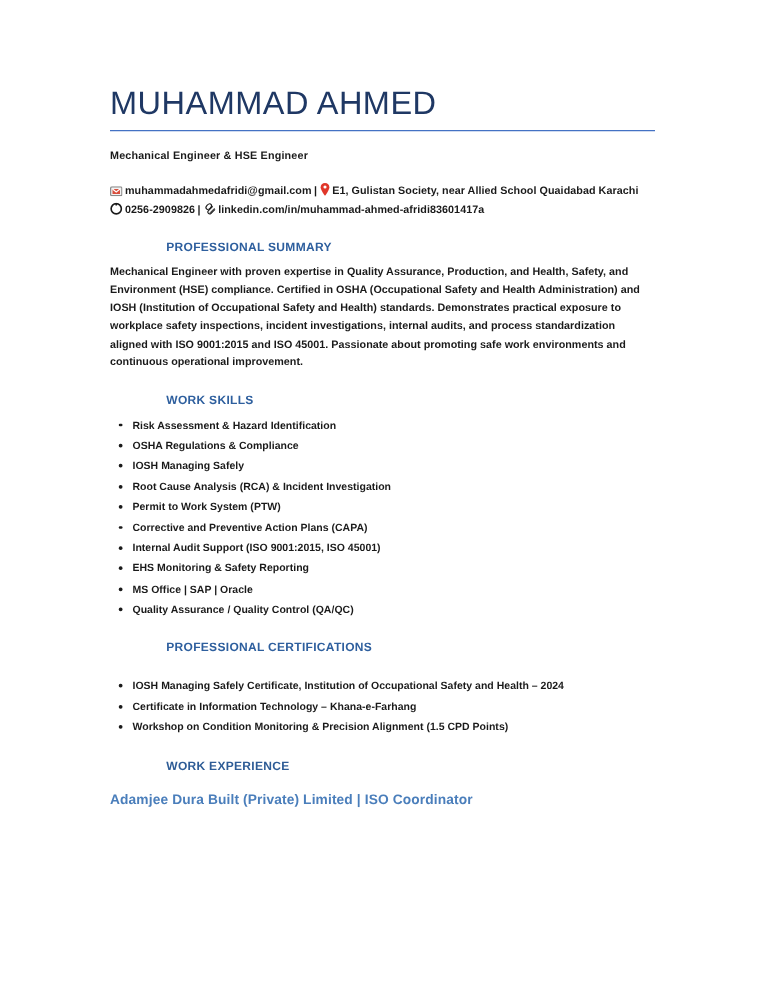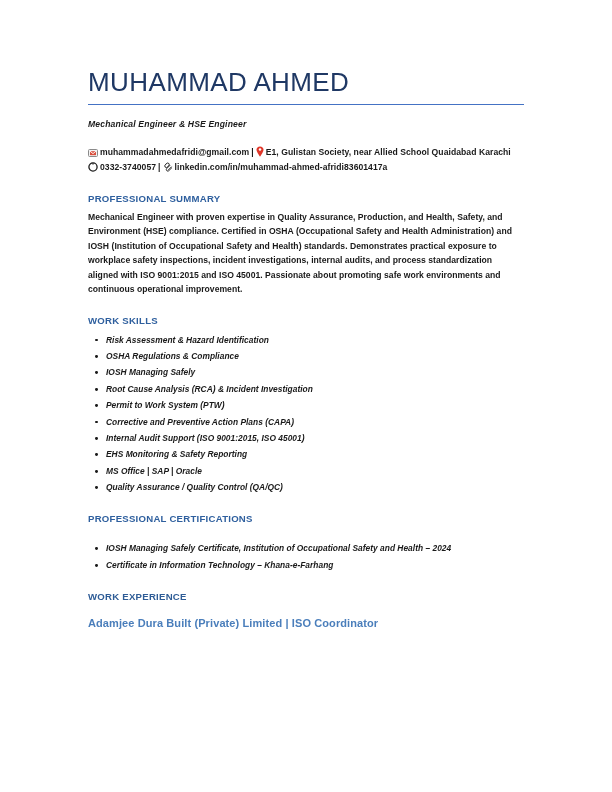--- a/index.html
+++ b/index.html
@@ -41,21 +41,20 @@
     height: 0;
     border-top: 1.3px solid #4472c4;
     width: 436px;
   }
   .subtitle {
     margin-top: 14px;
     font-size: 8.6px;
     font-weight: 700;
     color: #1a1a1a;
     letter-spacing: 0.15px;
-    font-style: italic;
   }
 
   .contact {
     margin-top: 16px;
     font-size: 8.6px;
     font-weight: 700;
     color: #1a1a1a;
     line-height: 1.75;
     letter-spacing: 0.05px;
     max-width: 440px;
@@ -72,37 +71,37 @@
   .icon svg { display: block; }
 
   
   .section { margin-top: 18px; }
   .section-title {
     font-size: 9.6px;
     font-weight: 700;
     color: #2e5f9e;
     letter-spacing: 0.25px;
     margin-bottom: 6px;
+    margin-left: 45px;
   }
   .section-title.dark { color: #2e5c96; }
 
   .summary {
     font-size: 8.6px;
     font-weight: 700;
     color: #1a1a1a;
     line-height: 1.68;
     letter-spacing: 0.02px;
     max-width: 440px;
   }
 
   ul.bullets {
     list-style: none;
     margin: 0;
     padding: 0;
-    font-style: italic;
   }
   ul.bullets li {
     position: relative;
     padding-left: 18px;
     font-size: 8.4px;
     font-weight: 700;
     color: #1a1a1a;
     line-height: 1.95;
     letter-spacing: 0.02px;
   }
@@ -159,21 +158,21 @@
         <svg width="8" height="11" viewBox="0 0 8 11">
           <path d="M4 0.4 C1.9 0.4 0.5 1.9 0.5 3.7 C0.5 6 4 10.6 4 10.6 C4 10.6 7.5 6 7.5 3.7 C7.5 1.9 6.1 0.4 4 0.4 Z" fill="#e0372a"></path>
           <circle cx="4" cy="3.6" r="1.25" fill="#ffffff"></circle>
         </svg>
       </span><span>E1, Gulistan Society, near Allied School Quaidabad Karachi</span>
       <span class="icon">
         <svg width="10" height="10" viewBox="0 0 10 10">
           <circle cx="5" cy="5" r="4.1" fill="none" stroke="#1a1a1a" stroke-width="1.3"></circle>
           <path d="M5 1.2 L5 2.4" stroke="#1a1a1a" stroke-width="1.3"></path>
         </svg>
-      </span><span>0332-3740057</span><span class="sep">|</span><span class="icon">
+      </span><span>0256-2909826</span><span class="sep">|</span><span class="icon">
         <svg width="10" height="10" viewBox="0 0 10 10">
           <path d="M7.2 3.1 L3.6 6.7 a1.5 1.5 0 0 0 2.1 2.1 L9.0 5.5" fill="none" stroke="#1a1a1a" stroke-width="0.9"></path>
           <path d="M8.6 4.6 L4.9 8.3" fill="none" stroke="#1a1a1a" stroke-width="0.8"></path>
           <ellipse cx="4.0" cy="3.3" rx="2.6" ry="1.7" transform="rotate(-45 4 3.3)" fill="none" stroke="#1a1a1a" stroke-width="0.9"></ellipse>
         </svg>
       </span><span>linkedin.com/in/muhammad-ahmed-afridi83601417a</span>
     </div>
   </div>
 
   <div class="section">
@@ -198,20 +197,21 @@
       </ul>
     </div>
   </div>
 
   <div class="section">
     <div class="section-title">PROFESSIONAL CERTIFICATIONS</div>
     <div class="certs-wrap">
       <ul class="bullets">
         <li>IOSH Managing Safely Certificate, Institution of Occupational Safety and Health – 2024</li>
         <li>Certificate in Information Technology – Khana-e-Farhang</li>
+        <li>Workshop on Condition Monitoring &amp; Precision Alignment (1.5 CPD Points)</li>
       </ul>
     </div>
   </div>
 
   <div class="section">
     <div class="section-title dark">WORK EXPERIENCE</div>
     <div class="job">
       <div class="job-title">Adamjee Dura Built (Private) Limited | ISO Coordinator</div>
     </div>
   </div>

